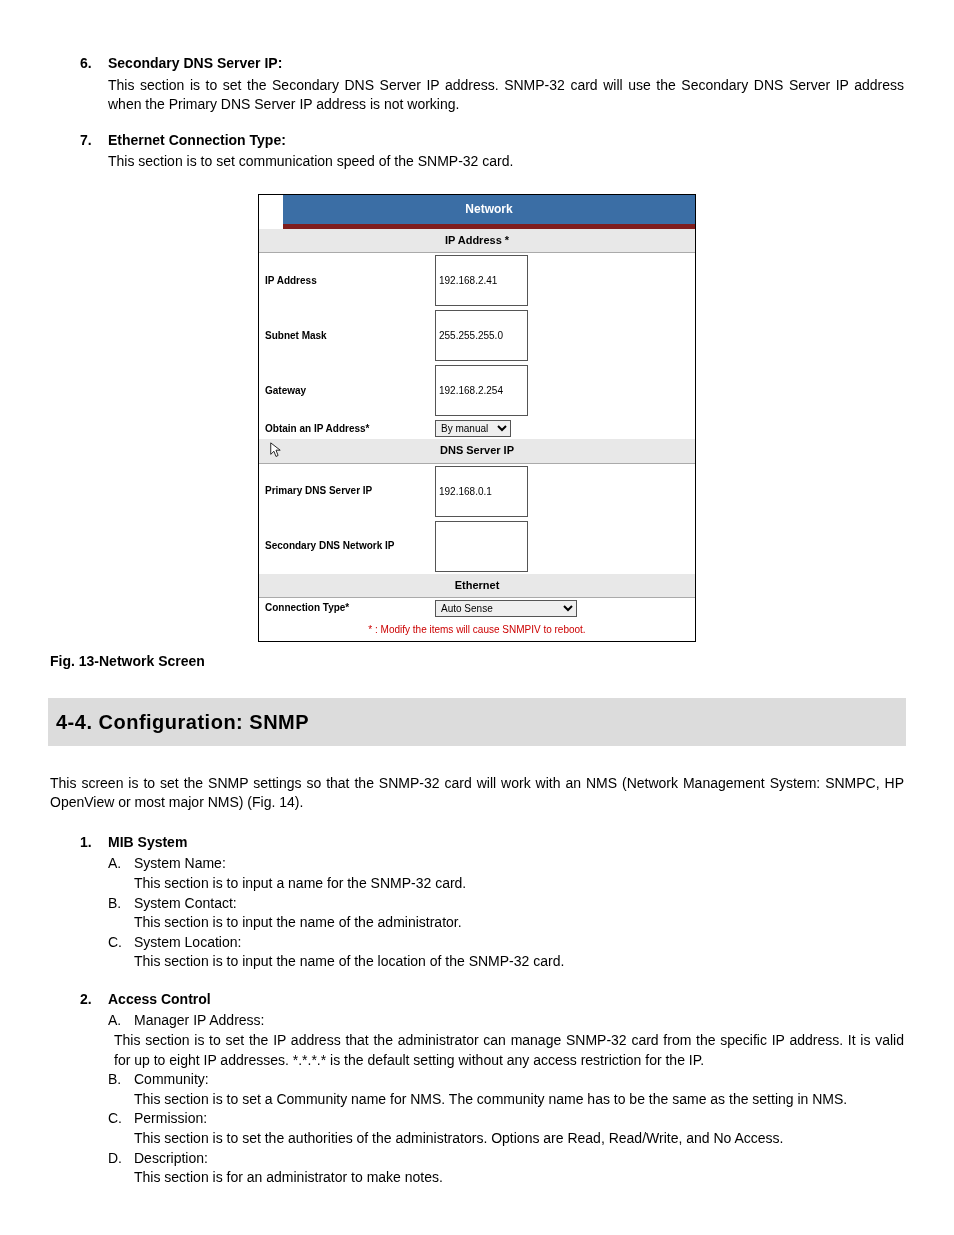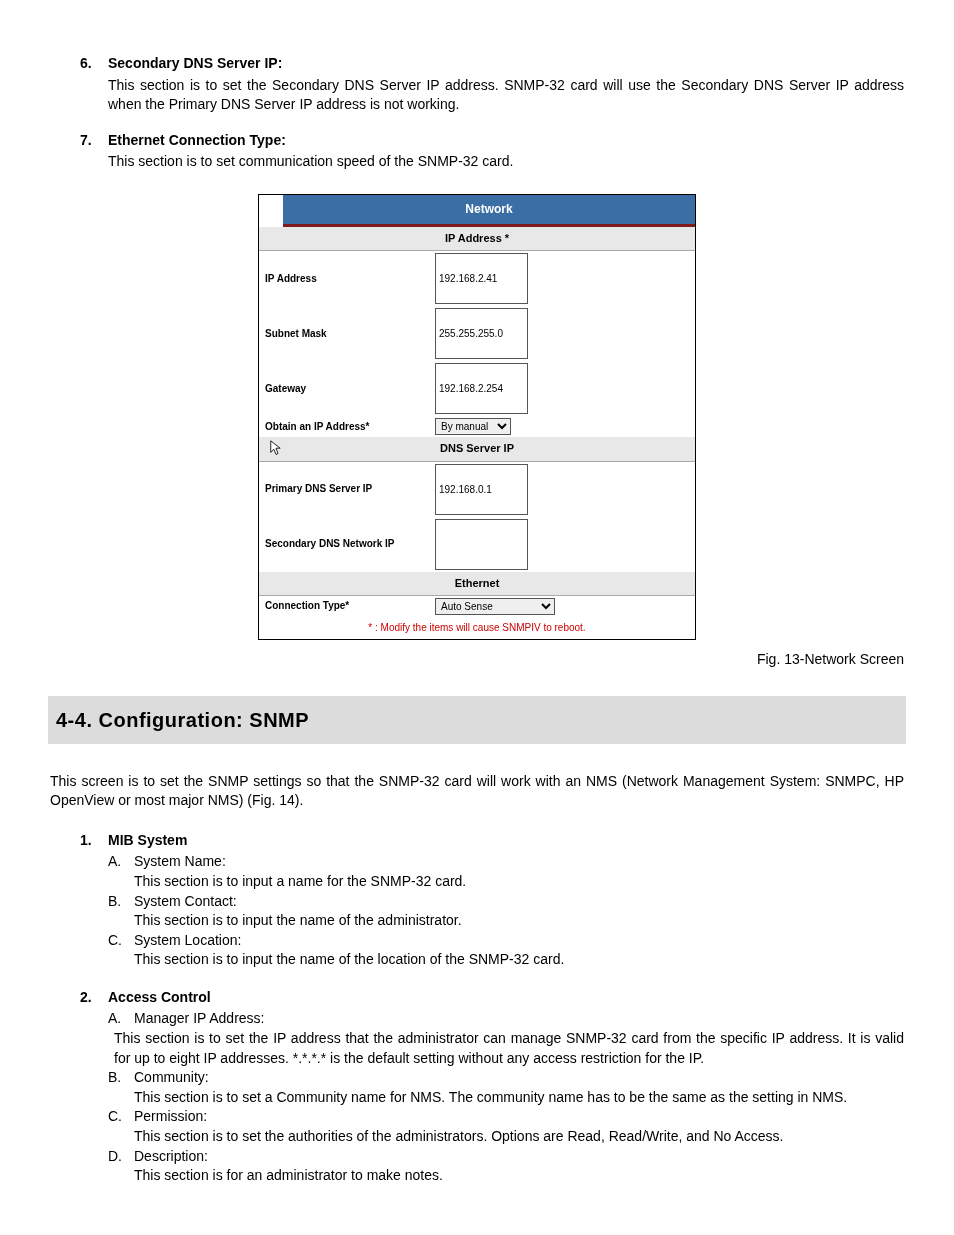--- a/index.html
+++ b/index.html
@@ -19,36 +19,36 @@
 
   .fig-wrap { text-align: center; margin: 22px 0 8px 0; }
   .fig-table {
     border: 1px solid #000;
     display: inline-block;
     width: 436px;
     text-align: left;
     font-size: 10px;
     font-family: Arial, sans-serif;
   }
-  .ft-header { background: #3b6ea5; color: #fff; text-align: center; font-weight: bold; padding: 6px 0; font-size: 12px; border-bottom: 3px solid #7f1d1d; margin-left: 24px; }
+  .ft-header { background: #3b6ea5; color: #fff; text-align: center; font-weight: bold; padding: 6px 0; font-size: 12px; border-bottom: 5px solid #7f1d1d; margin-left: 24px; }
   .ft-sub { background: #e8e8e8; text-align: center; font-weight: bold; padding: 4px 0; font-size: 11px; border-bottom: 1px solid #aaa; }
   .ft-row { display: flex; align-items: center; padding: 2px 6px; }
   .ft-label { width: 170px; font-weight: bold; font-size: 10px; }
   .ft-input {
     font-family: Arial, sans-serif; font-size: 10px;
     border: 1px solid #555; padding: 18px 3px; width: 85px; height: 13px; box-sizing: content-box;
   }
   .ft-select {
     font-family: Arial, sans-serif; font-size: 10px;
     border: 1px solid #555; padding: 0 1px; height: 17px;
   }
   .ft-note { color: #c00; text-align:center; font-size:10px; padding: 4px 0; }
   .ft-btns { text-align: center; padding: 6px 0 8px 0; }
   .ft-btn { font-size: 10px; padding: 1px 6px; border: 1px solid #555; background: #e4e4e4; }
-  .fig-cap { text-align: right; font-weight: normal; margin: 10px 0 26px 0; font-size: 14px; }
+  .fig-cap { text-align: left; font-weight: bold; margin: 10px 0 26px 0; font-size: 14px; }
 
   .section-bar {
     background: #dcdcdc;
     font-size: 20px;
     font-weight: bold;
     padding: 10px 8px;
     margin: 0 -2px 0 -2px;
     letter-spacing: 0.5px;
   }
   .para { margin: 28px 0 20px 0; text-align: justify; }
@@ -115,21 +115,21 @@
       <input class="ft-input" value="192.168.0.1" style="">
     </div>
     <div class="ft-row">
       <span class="ft-label">Secondary DNS Network IP</span>
       <input class="ft-input" value="" style="">
     </div>
 
     <div class="ft-sub">Ethernet</div>
     <div class="ft-row">
       <span class="ft-label">Connection Type*</span>
-      <select class="ft-select" style="width:120px;">
+      <select class="ft-select" style="width:142px;">
         <option>Auto Sense</option>
       </select>
     </div>
     <div class="ft-note">* : Modify the items will cause SNMPIV to reboot.</div>
   </div>
 </div>
 <div class="fig-cap">Fig. 13-Network Screen</div>
 
 <div class="section-bar">4-4.  Configuration: SNMP</div>
 <div class="para">This screen is to set the SNMP settings so that the SNMP-32 card will work with an NMS (Network Management System: SNMPC, HP OpenView or most major NMS) (Fig. 14).</div>

